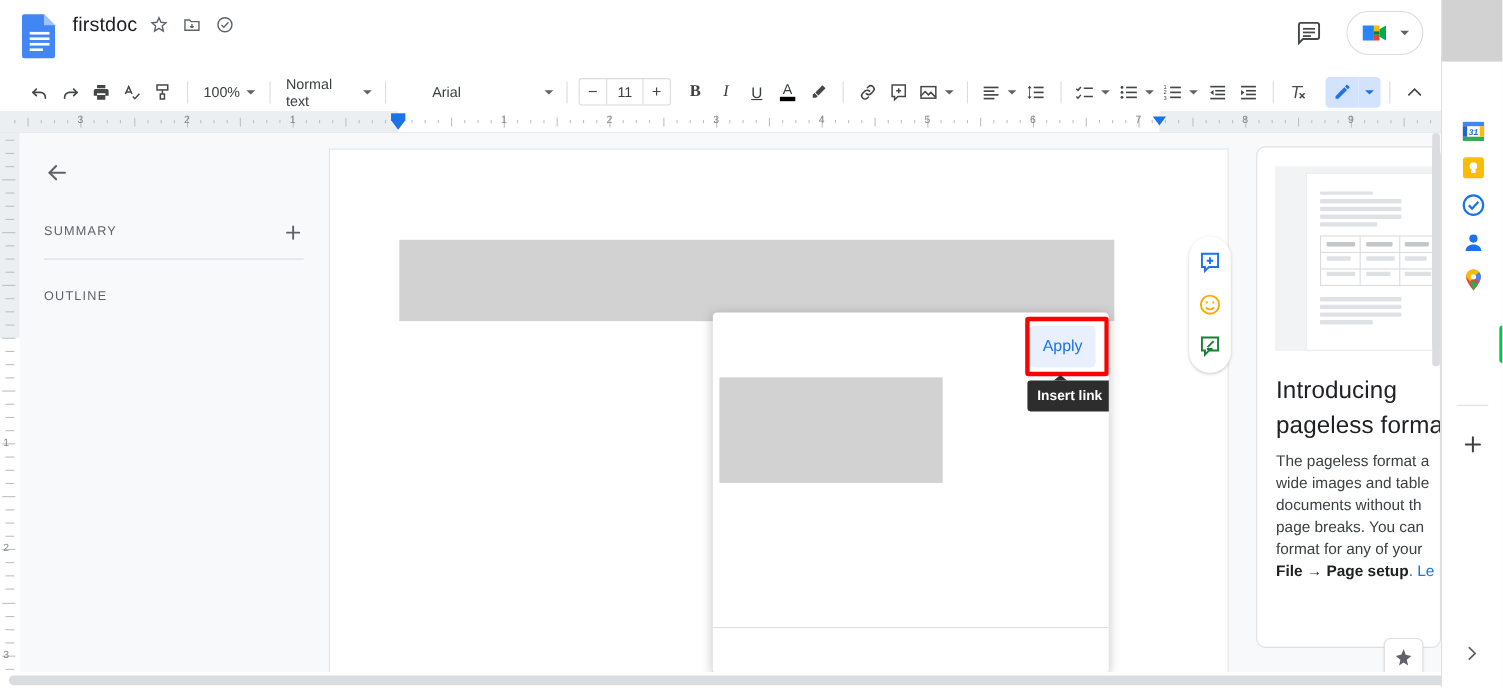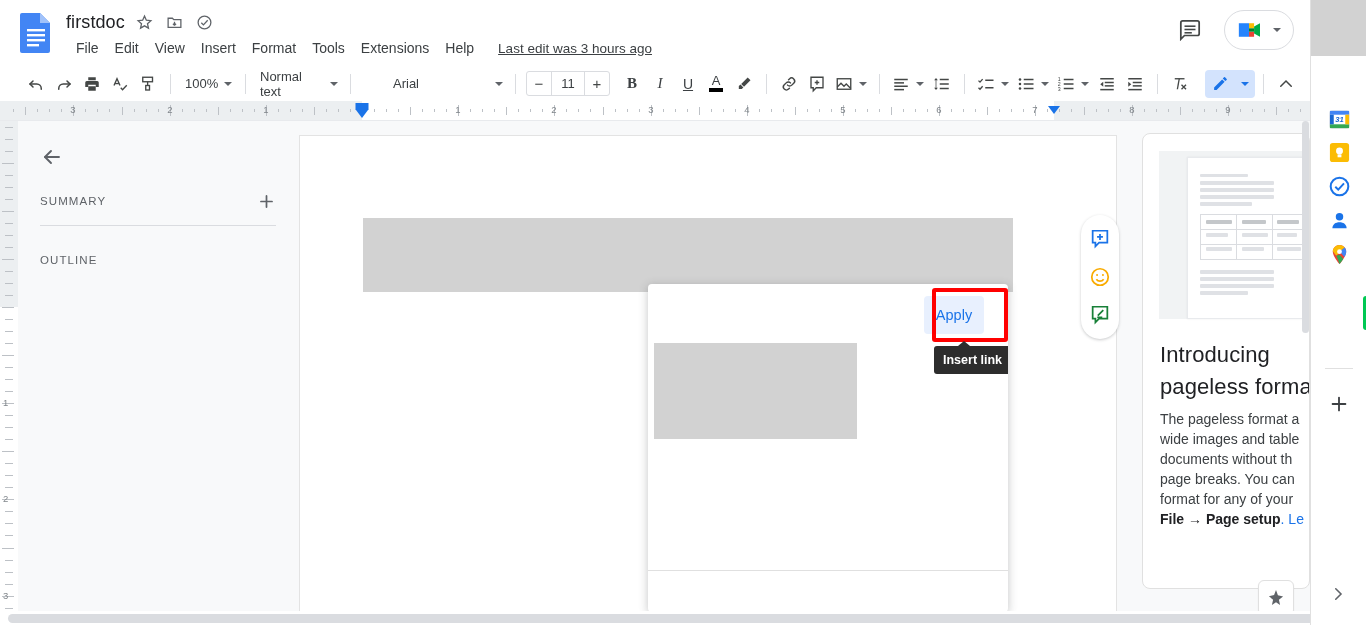--- a/index.html
+++ b/index.html
@@ -56,42 +56,42 @@
   .tickvl { position:absolute; left:2px; width:12px; height:1px; background:#bdc1c6;}
   .rnum { position:absolute; top:3px; font-size:9.5px; color:#80868b; transform:translateX(-50%); }
   .rnumv { position:absolute; left:3px; font-size:9.5px; color:#80868b; }
   .indent-top { position:absolute; top:2px; width:13px; height:7px; background:#1a73e8; transform:translateX(-50%); }
   .indent-tri { position:absolute; top:9px; width:0;height:0;border-left:6.5px solid transparent;border-right:6.5px solid transparent;border-top:8px solid #1a73e8; transform:translateX(-50%);}
   .indent-right { position:absolute; top:5px; width:0;height:0;border-left:6.5px solid transparent;border-right:6.5px solid transparent;border-top:8px solid #1a73e8; transform:translateX(-50%);}
 
   
   .outline { position:absolute; left:18px; top:121px; width:280px; height:500px; background:#f8f9fa; padding:24px 22px 0 22px;}
   .back-arrow { width:26px;height:26px;color:#5f6368;cursor:pointer;}
-  .sec-head { display:flex; align-items:center; justify-content:space-between; margin-top:20px;gap:22px;}
+  .sec-head { display:flex; align-items:center; justify-content:space-between; margin-top:30px;gap:22px;}
   .sec-label { font-size:11.5px; letter-spacing:1.1px; color:#5f6368; font-weight:500;}
   .plus-ico { color:#5f6368; cursor:pointer; width:20px;height:20px;display:flex;align-items:center;justify-content:center;}
   .divider { height:1px; background:#dadce0; margin:14px 0 0 0; }
   .outline-label { margin-top:24px; }
   .outline-hint { margin-top:16px; font-size:13.5px; font-style:italic; color:#5f6368; line-height:19px;}
 
   
   .canvas { position:absolute; left:18px; top:121px; width:1292px; height:500px; background:#f8f9fa; }
   .page { position:absolute; left:281px; top:14px; width:818px; height:486px; background:#fff; border:1px solid #e3e3e3; border-bottom:none;}
   .gray-block { position:absolute; left:63px; top:82px; width:650px; height:74px; background:#d2d2d2;}
 
   
   .rail { position:absolute; left:1081px; top:215px; width:38px; height:124px; background:#fff; border-radius:19px; box-shadow:0 1px 3px rgba(60,64,67,.28); display:flex; flex-direction:column; align-items:center; justify-content:space-around; padding:5px 0;}
   .rail-ico { width:26px;height:26px;display:flex;align-items:center;justify-content:center;cursor:pointer;}
 
   
   .link-dlg { position:absolute; left:648px; top:284px; width:360px; height:328px; background:#fff; box-shadow:0 2px 10px rgba(60,64,67,.30); border-radius:4px; overflow:hidden;}
   .search-wrap { position:absolute; left:18px; top:13px; width:262px; height:38px; border:1px solid #dadce0; border-radius:4px; display:flex; align-items:center; padding:0 12px; background:#fff;}
   .search-ico { color:#5f6368; display:flex; align-items:center; margin-right:12px;}
   .search-val { font-size:14.5px; color:#3c4043; }
-  .apply-btn { position:absolute; left:276px; top:12px; width:60px; height:38px; background:#e8f0fe; color:#1a73e8; font-size:14.5px; display:flex; align-items:center; justify-content:center; border-radius:4px; cursor:pointer;}
+  .apply-btn { position:absolute; left:288px; top:12px; width:60px; height:38px; background:#e8f0fe; color:#1a73e8; font-size:14.5px; display:flex; align-items:center; justify-content:center; border-radius:4px; cursor:pointer;}
   .apply-hl { position:absolute; left:284px; top:4px; width:76px; height:54px; border:4px solid #ff0000; border-radius:3px; pointer-events:none;}
   .tooltip { position:absolute; left:286px; top:62px; background:#2d2d2d; color:#fff; font-size:12.5px; font-weight:600; padding:7px 9px; border-radius:3px; white-space:nowrap;}
   .tooltip:before { content:""; position:absolute; left:24px; top:-5px; border-left:6px solid transparent; border-right:6px solid transparent; border-bottom:5px solid #2d2d2d;}
   .dlg-gray { position:absolute; left:6px; top:59px; width:203px; height:96px; background:#d2d2d2;}
   .dlg-div { position:absolute; left:0; bottom:41px; width:100%; height:1px; background:#e0e0e0;}
   .dlg-foot { position:absolute; left:0; bottom:0; width:100%; height:41px; display:flex; align-items:center; padding:0 18px; cursor:pointer;}
   .foot-label { font-size:14.5px; color:#3c4043;}
   .foot-chev { margin-left:auto; color:#5f6368; display:flex;}
 
   
@@ -156,31 +156,20 @@
         </svg>
       </span>
       <span class="hdr-ico">
         <svg width="17" height="17" viewBox="0 0 24 24" fill="none" stroke="#5f6368" stroke-width="1.8">
           <circle cx="12" cy="12" r="9"></circle>
             <path d="M7.5 12.3l3 3 6-6.5"></path>
         </svg>
       </span>
     </div>
 
-    <div class="menu-row">
-      <span class="menu-item">File</span>
-      <span class="menu-item">Edit</span>
-      <span class="menu-item">View</span>
-      <span class="menu-item">Insert</span>
-      <span class="menu-item">Format</span>
-      <span class="menu-item">Tools</span>
-      <span class="menu-item">Extensions</span>
-      <span class="menu-item">Help</span>
-      <span class="last-edit">Last edit was 3 hours ago</span>
-    </div>
 
     <div class="hdr-right">
       <span class="cmt-btn">
         <svg width="22" height="22" viewBox="0 0 24 24" fill="#444746">
           <path d="M20 2H4a2 2 0 0 0-2 2v18l4-4h14a2 2 0 0 0 2-2V4a2 2 0 0 0-2-2z" fill="none" stroke="#444746" stroke-width="1.9"></path>
           <rect x="6" y="7" width="12" height="1.7"></rect>
             <rect x="6" y="10.6" width="12" height="1.7"></rect>
             <rect x="6" y="14.2" width="8" height="1.7"></rect>
         </svg>
       </span>

